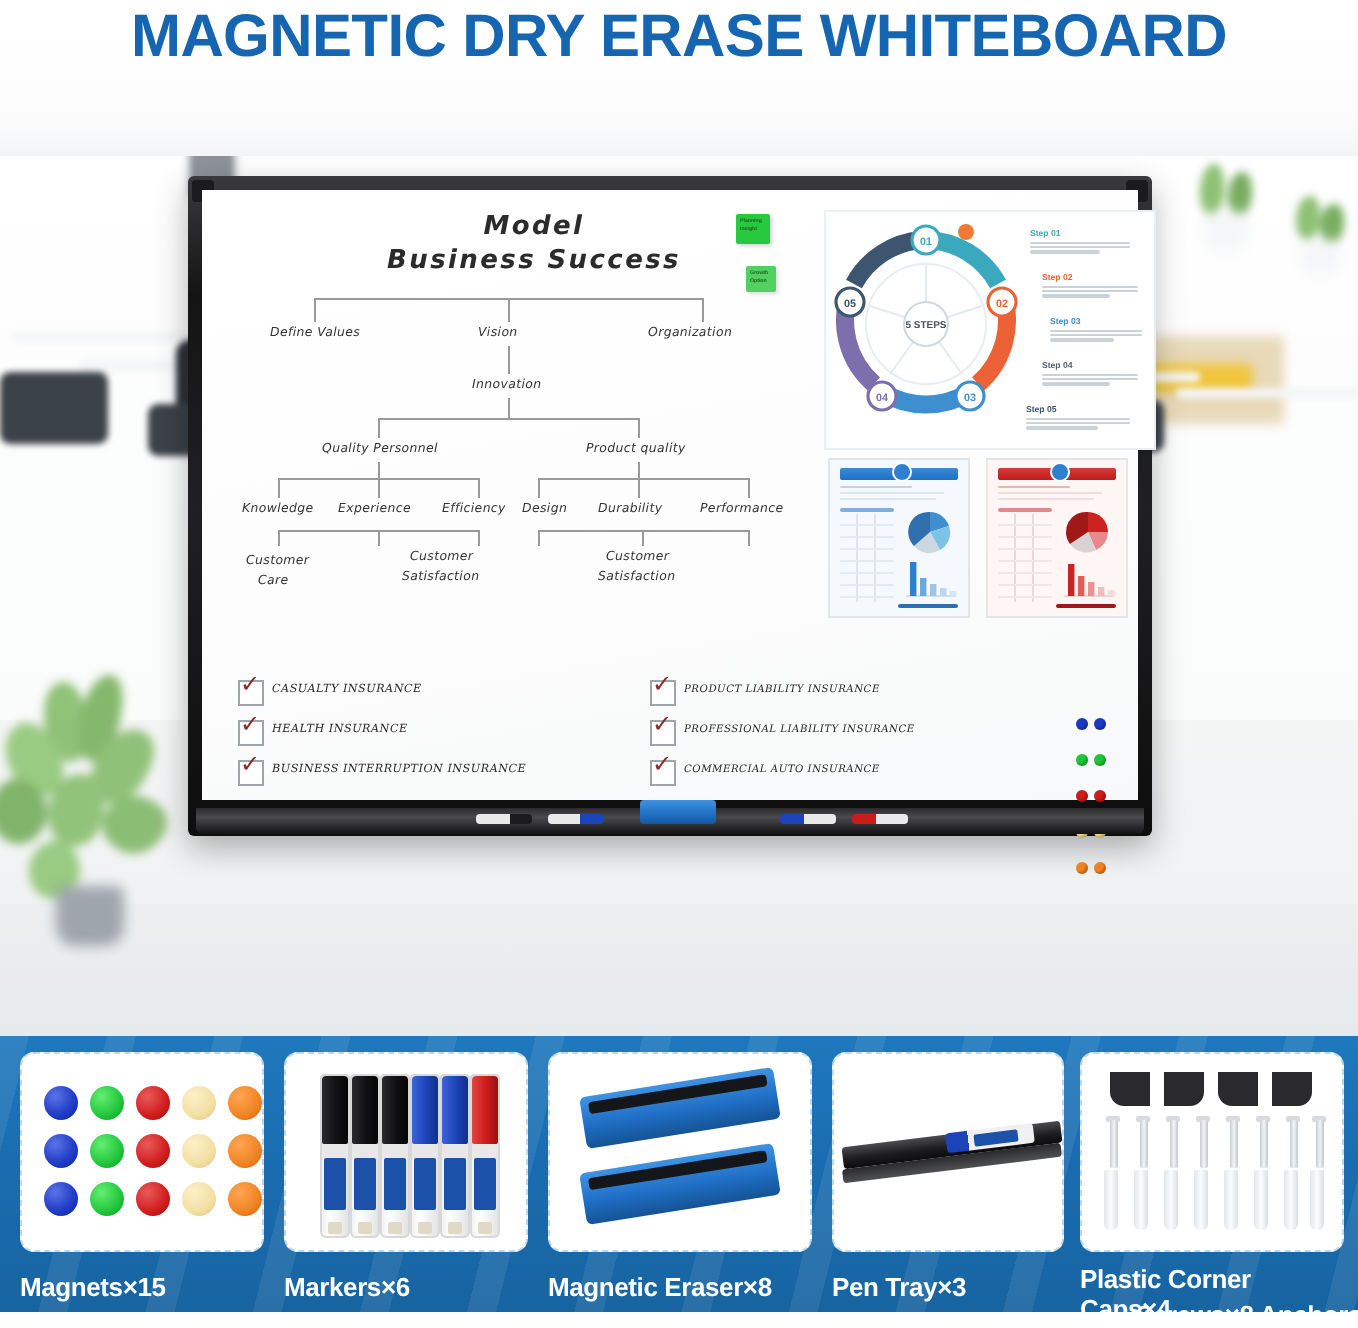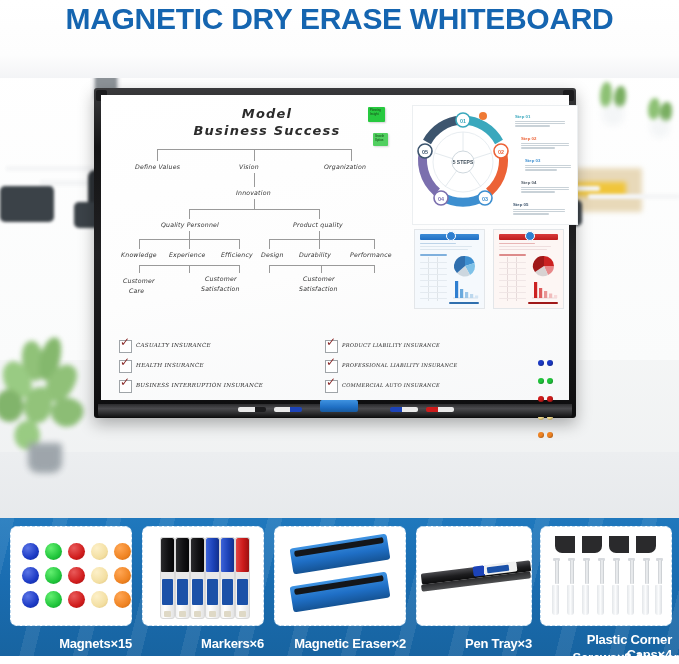--- a/index.html
+++ b/index.html
@@ -108,21 +108,21 @@
     box-shadow:inset -1px -1px 1px rgba(0,0,0,.22);}
 
   
   .panel{position:absolute;left:0;top:518px;width:679px;height:146px;
     background:linear-gradient(180deg,#1f78bd 0%,#1a6cb0 45%,#17639f 100%);z-index:45;}
   .panel-sheen{position:absolute;inset:0;opacity:.16;
     background:repeating-linear-gradient(104deg,rgba(255,255,255,.5) 0 14px,rgba(255,255,255,0) 14px 52px);}
   .prod{position:absolute;top:8px;}
   .prod-card{position:absolute;left:0;top:0;background:#fff;border-radius:7px;
     border:1.6px dashed #bcd8ee;box-sizing:border-box;overflow:hidden;}
-  .prod-label{position:absolute;left:0;width:100%;text-align:right;color:#fff;
+  .prod-label{position:absolute;left:0;width:100%;text-align:left;color:#fff;
     font-size:13px;font-weight:bold;letter-spacing:-.2px;}
 
   .m-dot{position:absolute;border-radius:50%;}
   .pen{position:absolute;width:13px;border-radius:2px 2px 3px 3px;overflow:hidden;
     background:linear-gradient(90deg,#f2f2f2 0%,#ffffff 30%,#e3e3e3 100%);
     border:.6px solid #d8d8d8;}
   .pen-cap{position:absolute;left:0;top:0;width:100%;height:34px;border-radius:2px 2px 1px 1px;}
   .pen-band{position:absolute;left:0;width:100%;height:7px;background:#e8e8e8;}
   .pen-logo{position:absolute;left:1px;width:11px;height:26px;background:#1b51a8;border-radius:1px;}
   .pen-tip{position:absolute;left:3px;bottom:1px;width:7px;height:6px;background:#dfd9c6;border-radius:1px;}
@@ -541,21 +541,21 @@
       <div class="prod-card" style="width:132px;height:100px;">
         <div style="position:absolute;left:16px;top:14px;width:98px;height:26px;transform:rotate(-9deg);">
           <div class="eraser-blk" style="left:0;top:0;width:98px;height:26px;"></div>
           <div class="eraser-felt" style="left:4px;top:3px;width:90px;height:6px;"></div>
         </div>
         <div style="position:absolute;left:16px;top:52px;width:98px;height:26px;transform:rotate(-9deg);">
           <div class="eraser-blk" style="left:0;top:0;width:98px;height:26px;"></div>
           <div class="eraser-felt" style="left:4px;top:3px;width:90px;height:6px;"></div>
         </div>
       </div>
-      <div class="prod-label" style="top:110px;">Magnetic Eraser×2</div>
+      <div class="prod-label" style="top:110px;">Magnetic Eraser×8</div>
     </div>
 
     <div class="prod" style="left:416px;width:116px;">
       <div class="prod-card" style="width:116px;height:100px;">
         <div class="tray-bar" style="left:4px;top:40px;width:110px;height:11px;transform:rotate(-7deg);
                     background:linear-gradient(180deg,#4c4c50,#1d1d1f 55%,#0c0c0d);"></div>
         <div class="tray-bar" style="left:4px;top:51px;width:110px;height:7px;transform:rotate(-7deg);
                     background:linear-gradient(180deg,#2a2a2c,#4f5052);"></div>
         <div style="position:absolute;left:56px;top:37px;width:44px;height:10px;transform:rotate(-7deg);
                     border-radius:2px;background:linear-gradient(90deg,#1c43b8 0 11px,#f0f0f0 11px 100%);"></div>

